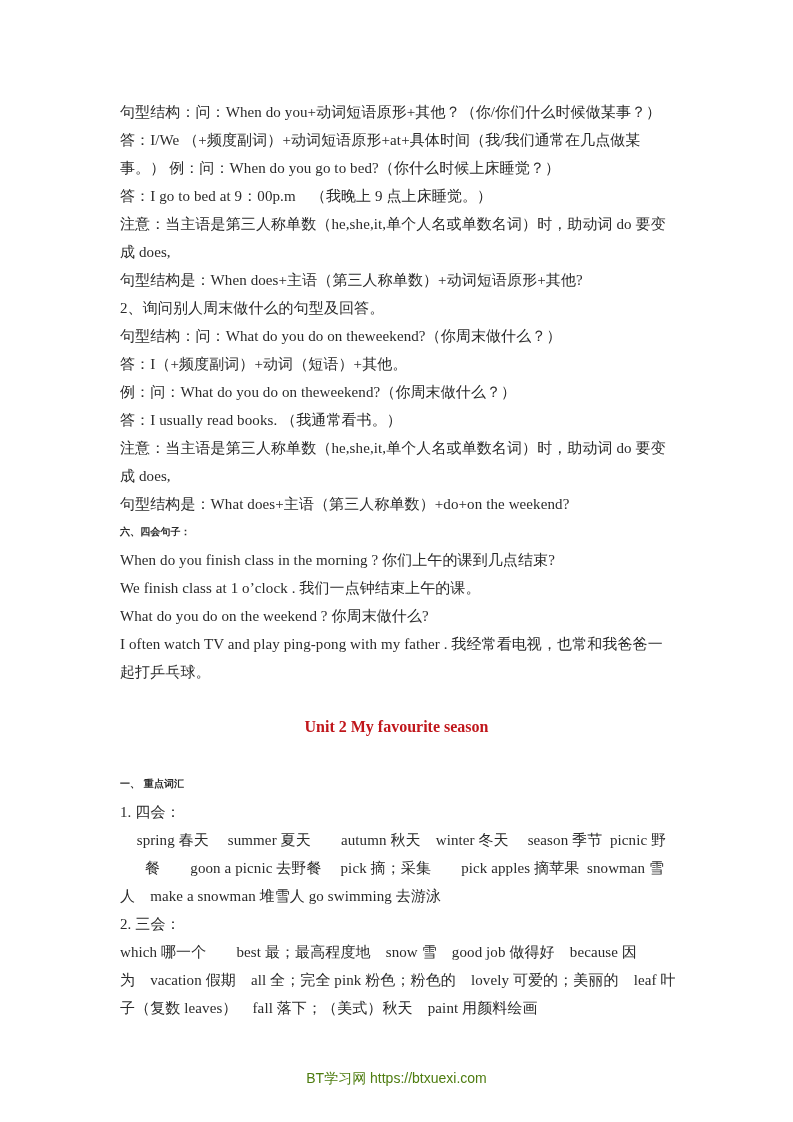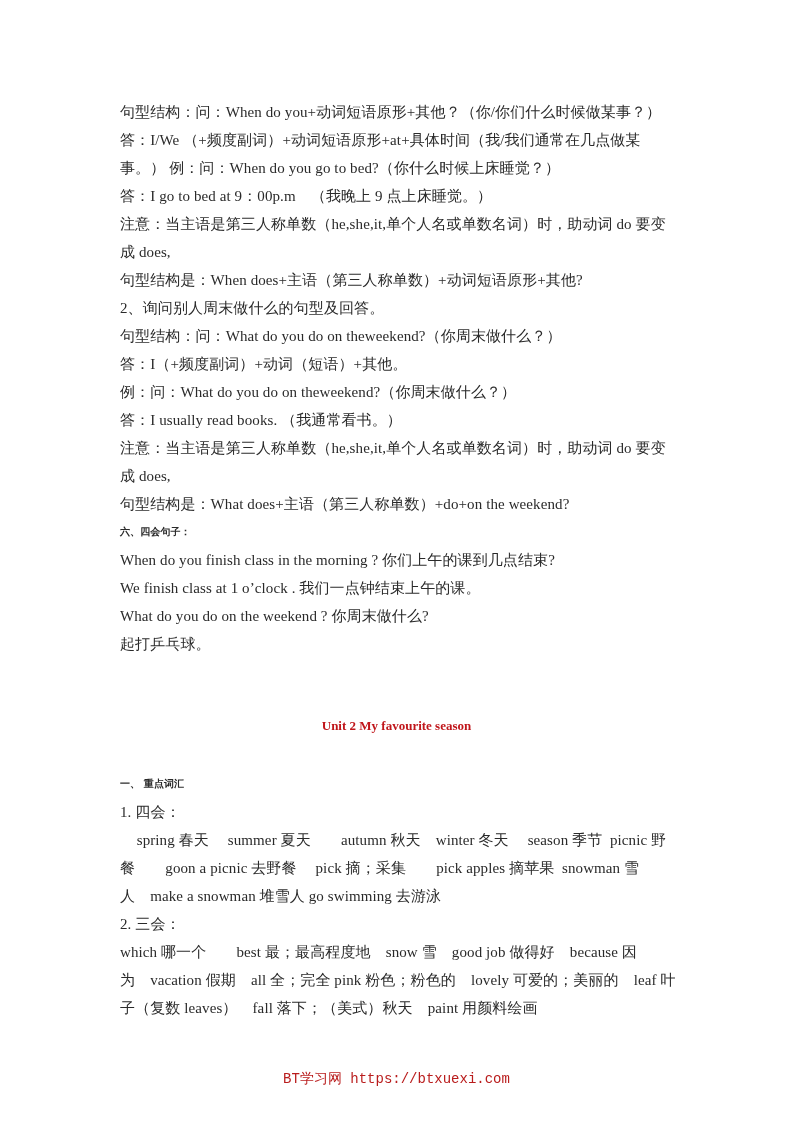--- a/index.html
+++ b/index.html
@@ -9,26 +9,26 @@
     color: #2a2a2a;
   }
   .page { position: absolute; left: 120px; top: 98px; width: 556px; }
   .line {
     font-size: 15px; line-height: 28px; height: 28px; white-space: nowrap;
     letter-spacing: 0.1px;
   }
   .heading { font-family: "DejaVu Sans", sans-serif; font-weight: bold; font-size: 10px; }
   .title {
     position: absolute; left: 0; width: 793px; top: 718px; text-align: center;
-    color: #c0161b; font-weight: bold; font-size: 13px;
+    color: #c0161b; font-weight: bold; font-size: 16px;
     font-family: "Liberation Serif", serif;
   }
   .footer {
     position: absolute; left: 0; width: 793px; top: 1070px; text-align: center;
-    font-family: Liberation Mono, monospace; font-size: 14px; color: #b91c1c;
+    font-family: Liberation Sans, sans-serif; font-size: 14px; color: #4d7c0f;
   }
   .block { position: absolute; left: 120px; width: 556px; }
 </style>
 </head>
 <body>
 
 <div class="page">
   <div class="line">句型结构：问：When do you+动词短语原形+其他？（你/你们什么时候做某事？）</div>
   <div class="line">答：I/We （+频度副词）+动词短语原形+at+具体时间（我/我们通常在几点做某</div>
   <div class="line">事。） 例：问：When do you go to bed?（你什么时候上床睡觉？）</div>
@@ -42,30 +42,31 @@
   <div class="line">例：问：What do you do on theweekend?（你周末做什么？）</div>
   <div class="line">答：I usually read books. （我通常看书。）</div>
   <div class="line">注意：当主语是第三人称单数（he,she,it,单个人名或单数名词）时，助动词 do 要变</div>
   <div class="line">成 does,</div>
   <div class="line">句型结构是：What does+主语（第三人称单数）+do+on the weekend?</div>
 
   <div class="line heading">六、四会句子：</div>
   <div class="line">When do you finish class in the morning ? 你们上午的课到几点结束?</div>
   <div class="line">We finish class at 1 o’clock . 我们一点钟结束上午的课。</div>
   <div class="line">What do you do on the weekend ? 你周末做什么?</div>
+  <div class="line">I often watch TV and play ping-pong with my father . 我经常看电视，也常和我爸爸一</div>
   <div class="line">起打乒乓球。</div>
 </div>
 
 <div class="title" style="color: rgb(192, 22, 27);">Unit 2 My favourite season</div>
 
 <div class="block" style="top:770px;">
   <div class="line heading">一、 重点词汇</div>
   <div class="line">1. 四会：</div>
   <div class="line" style="white-space:pre;margin-left:9px;">  spring 春天　 summer 夏天　　autumn 秋天　winter 冬天　 season 季节  picnic 野</div>
-  <div class="line" style="white-space:pre;">餐　　goon a picnic 去野餐　 pick 摘；采集　　pick apples 摘苹果  snowman 雪</div>
+  <div class="line" style="white-space:pre;margin-left:25px;">餐　　goon a picnic 去野餐　 pick 摘；采集　　pick apples 摘苹果  snowman 雪</div>
   <div class="line" style="white-space:pre;">人　make a snowman 堆雪人 go swimming 去游泳</div>
   <div class="line">2. 三会：</div>
   <div class="line" style="white-space:pre;">which 哪一个　　best 最；最高程度地　snow 雪　good job 做得好　because 因</div>
   <div class="line" style="white-space:pre;">为　vacation 假期　all 全；完全 pink 粉色；粉色的　lovely 可爱的；美丽的　leaf 叶</div>
   <div class="line" style="white-space:pre;">子（复数 leaves）　fall 落下；（美式）秋天　paint 用颜料绘画</div>
 </div>
 
 <div class="footer">BT学习网 https://btxuexi.com</div>
 
 </body></html>

